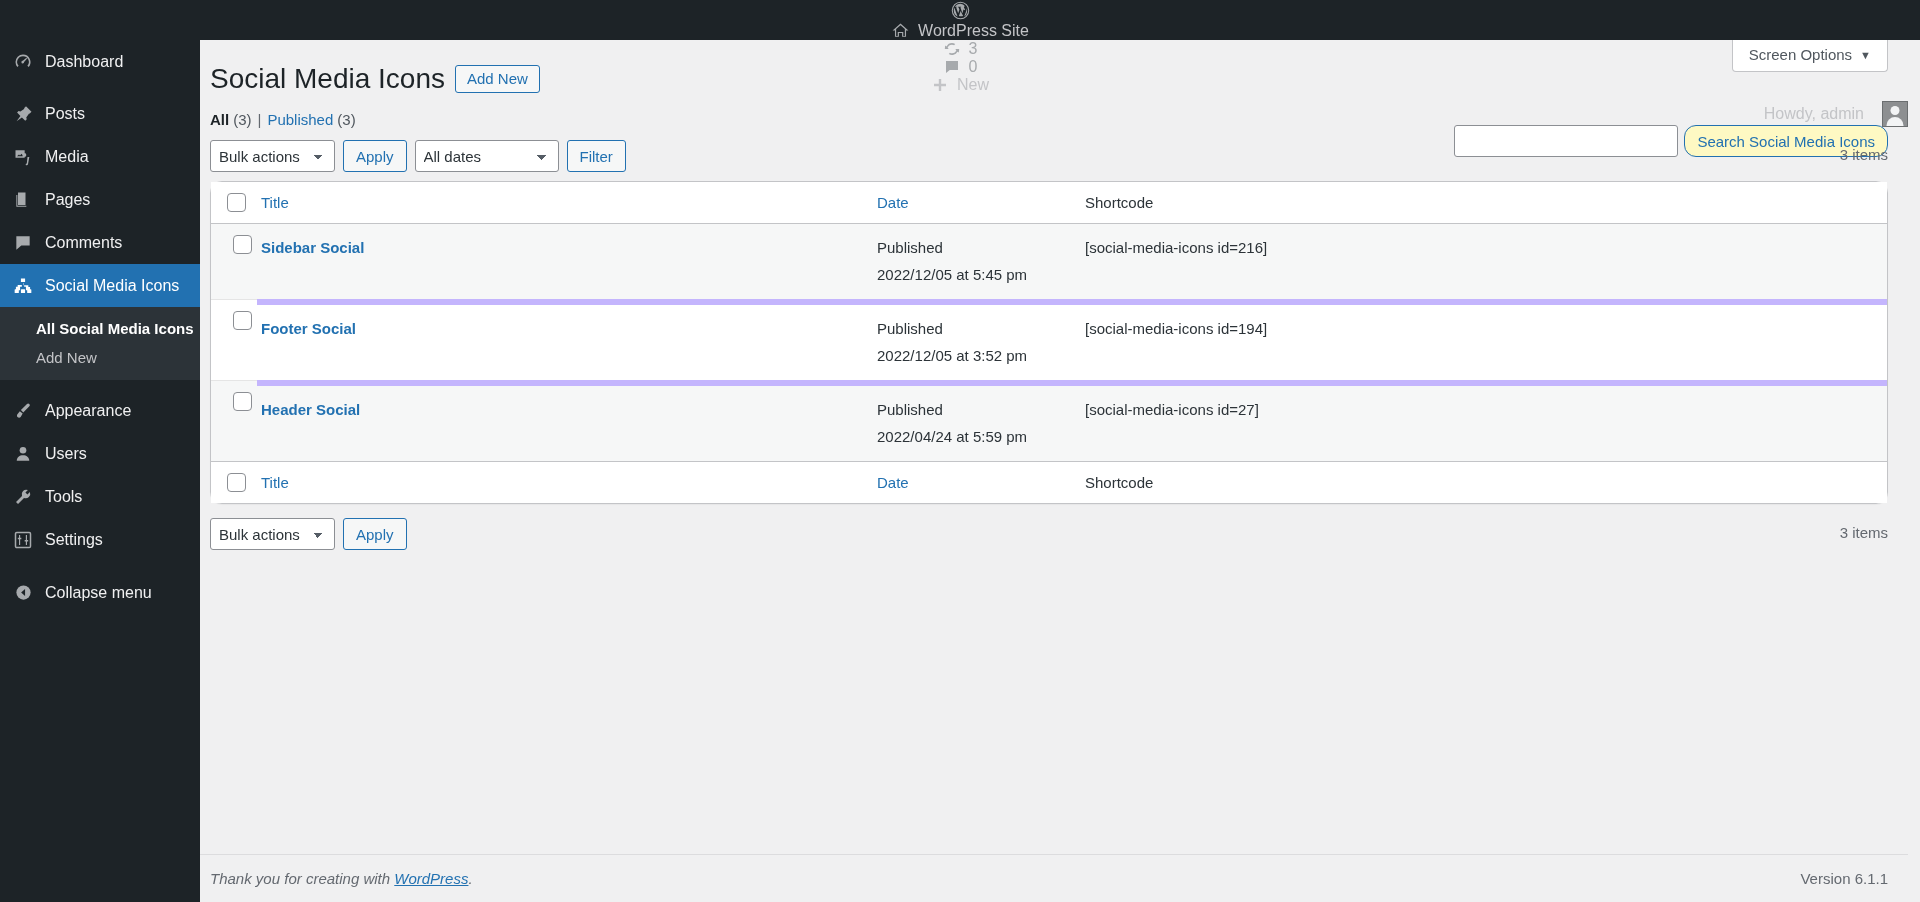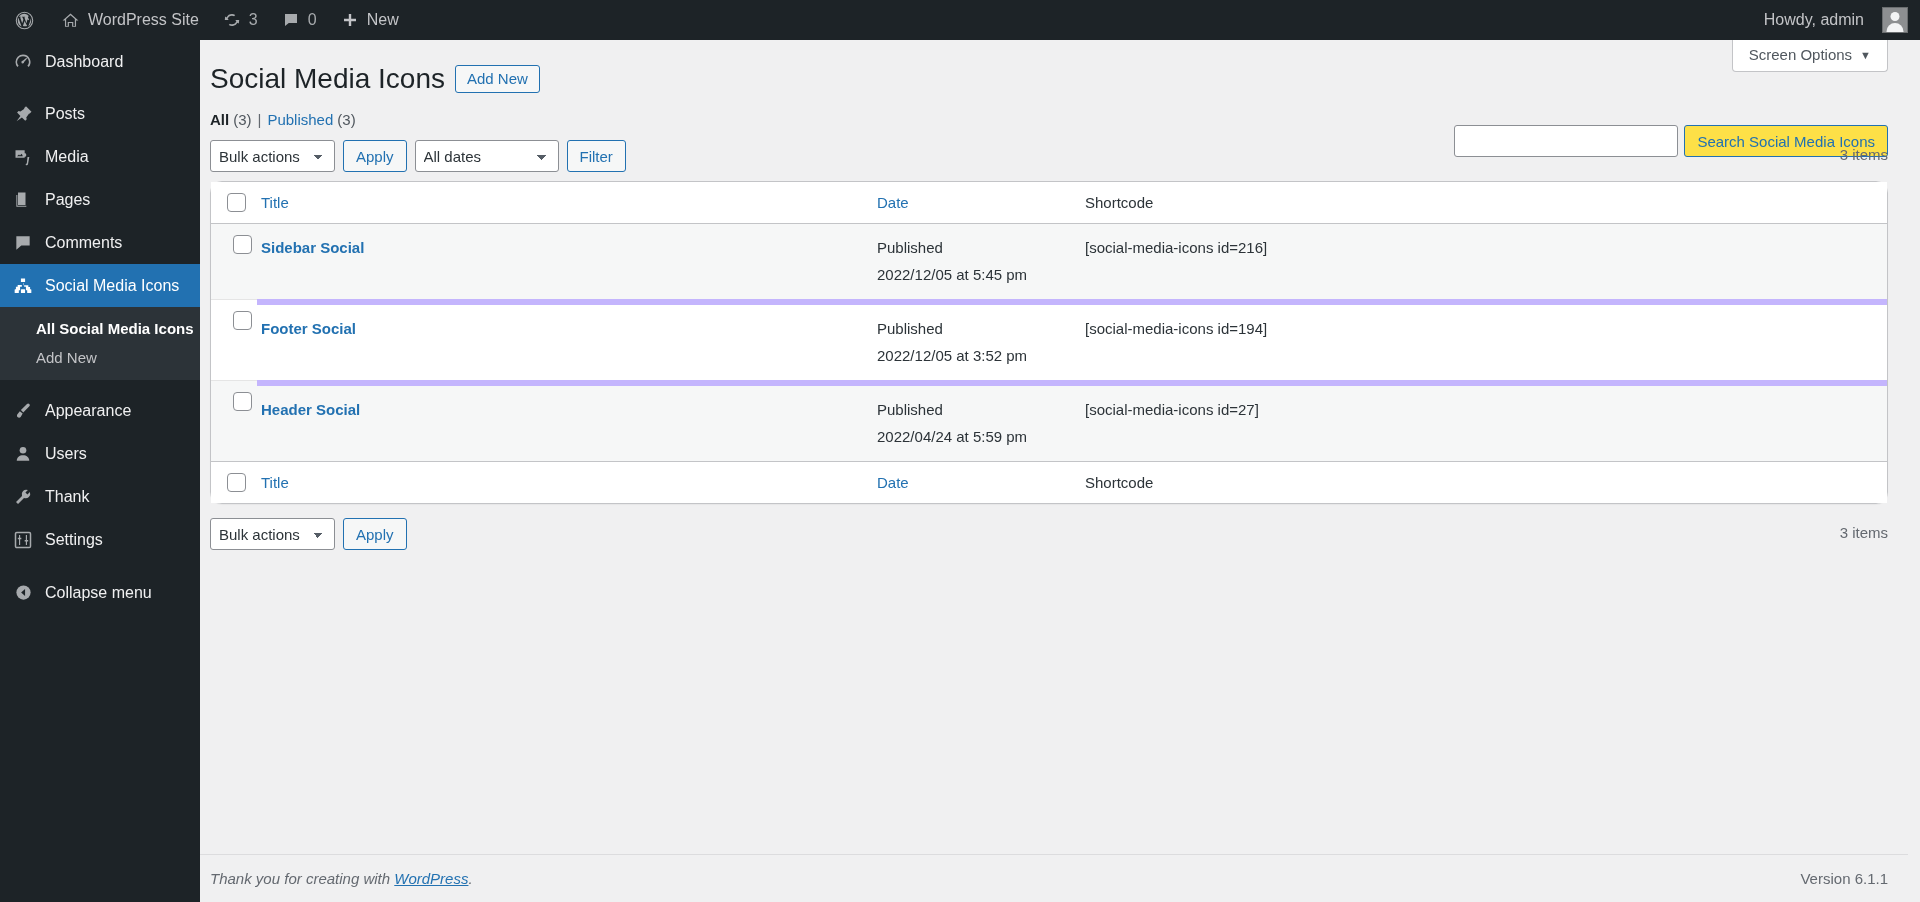--- a/index.html
+++ b/index.html
@@ -12,20 +12,21 @@
 
   
   #adminbar {
     position: absolute; top: 0; left: 0;
     width: 1920px; height: 40px;
     background: #1d2327;
     color: #c3c4c7;
     display: flex; align-items: center;
     font-size: 16px;
     z-index: 50;
+    flex-direction: column;
   }
   .ab-item {
     display: flex; align-items: center; gap: 8px;
     height: 40px; padding: 0 12px;
     color: #c3c4c7; cursor: pointer; white-space: nowrap;
   }
   #adminbar .ab-logo { padding: 0 14px 0 14px; }
   .ab-right { margin-left: auto; display: flex; align-items: center; }
   .ab-avatar {
     width: 26px; height: 26px; margin-left: 10px;
@@ -132,21 +133,21 @@
     display: flex; align-items: center; gap: 6px;
   }
   .search-box input[type=search] {
     width: 224px; height: 32px;
     border: 1px solid #8c8f94; border-radius: 3px;
     padding: 0 8px; font-size: 15px; color: #2c3338;
     background: #fff; font-family: inherit;
   }
   .search-submit {
     height: 32px; padding: 0 12px;
-    background: #fde047; border: 1px solid #2271b1; border-radius: 3px;
+    background: #fef9c3; border: 1px solid #2271b1; border-radius: 12px;
     color: #2271b1; font-size: 15px; cursor: pointer;
     font-family: inherit; white-space: nowrap;
   }
 
   
   .tablenav {
     display: flex; align-items: center; gap: 8px;
     height: 32px; margin: 12px 0 9px 0; position: relative;
   }
   .tablenav.bottom { margin: 14px 0 0 0; }
@@ -378,21 +379,21 @@
     </span>
     <span>Users</span>
   </div>
 
   <div class="menu-item">
     <span class="mi-icon">
       <svg class="icn" width="20" height="20" viewBox="0 0 24 24" fill="currentColor">
         <path d="M20.3 6.1a5.5 5.5 0 0 1-7.1 7.1L6 20.4l-2.4-2.4 7.2-7.2a5.5 5.5 0 0 1 7.1-7.1l-3 3 2.4 2.4 3-3z"></path>
       </svg>
     </span>
-    <span>Thank</span>
+    <span>Tools</span>
   </div>
 
   <div class="menu-item">
     <span class="mi-icon">
       <svg class="icn" width="20" height="20" viewBox="0 0 24 24" fill="currentColor">
         <rect x="3" y="3" width="18" height="18" rx="1.5" fill="none" stroke="currentColor" stroke-width="1.8"></rect>
         <path d="M8.6 6v3.2H10V11H8.6v7H7.2v-7H5.8V9.2h1.4V6h1.4zM16.8 6v6h1.4v1.8h-1.4V18h-1.4v-4.2H14V12h1.4V6h1.4z"></path>
       </svg>
     </span>
     <span>Settings</span>

